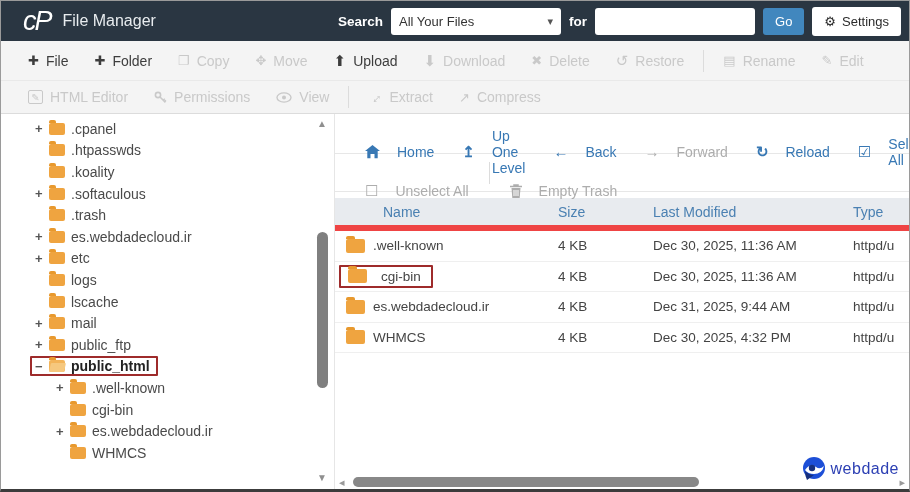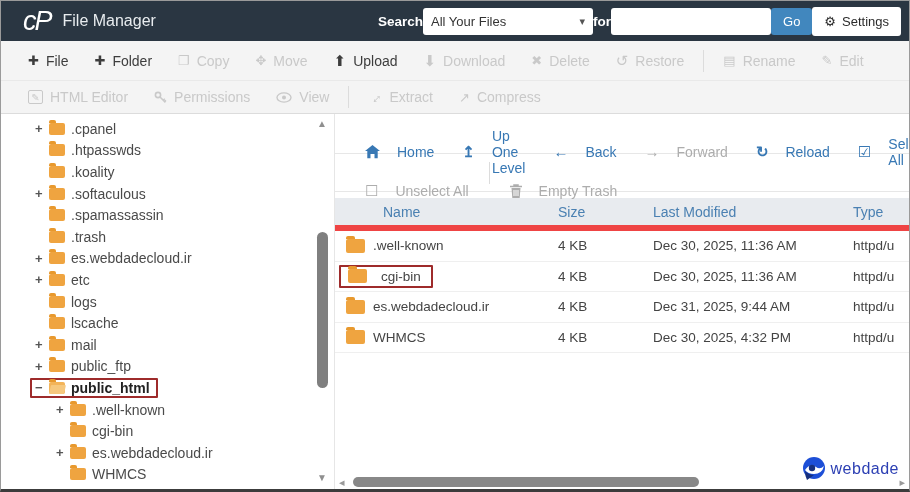--- a/index.html
+++ b/index.html
@@ -4,21 +4,21 @@
 <style>
   * { margin:0; padding:0; box-sizing:border-box; }
   body { font-family:"Liberation Sans", sans-serif; background:#fff; }
   .window { width:910px; height:492px; border:1px solid #9a9a9a; border-bottom:3px solid #3c3c3c;
             background:#fff; overflow:hidden; position:relative; }
 
   
   .hdr { height:40px; background:#2a3642; display:flex; align-items:center; padding:0 8px 0 22px; color:#fff; }
   .logo { font-size:27px; font-weight:normal; font-style:italic; letter-spacing:-2px; color:#fff; margin-right:12px; }
   .hdr-title { font-size:16px; color:#e8ecef; }
-  .hdr-right { margin-left:auto; display:flex; align-items:center; }
+  .hdr-right { margin-left:auto; display:flex; align-items:center; gap:8px; }
   .hdr-label { font-size:13.5px; font-weight:bold; color:#fff; }
   .hdr-select { width:170px; height:27px; background:#fff; border-radius:3px; display:flex; align-items:center;
                 padding:0 8px; font-size:13px; color:#333; }
   .hdr-select .caret { margin-left:auto; font-size:11px; color:#555; }
   .hdr-input { width:160px; height:27px; border:none; border-radius:3px; padding:0 8px; font-size:13px;
                font-family:"Liberation Sans",sans-serif; }
   .btn-go { height:27px; padding:0 12px; background:#4187be; color:#fff; font-size:13px; border:none;
             border-radius:3px; font-family:"Liberation Sans",sans-serif; }
   .btn-settings { height:29px; padding:0 12px; background:#fff; color:#2b2b2b; font-size:13px; border:none;
                   border-radius:3px; display:flex; align-items:center; gap:6px; font-family:"Liberation Sans",sans-serif; }
@@ -226,27 +226,20 @@
           <span class="twrap">
             <span class="exp">+</span>
             <span class="folder"></span>
             <span class="tlabel">.softaculous</span>
           </span>
         </div>
       <div class="tree-row">
           <span class="twrap">
             <span class="exp"></span>
             <span class="folder"></span>
-            <span class="tlabel">.spamassassin</span>
-          </span>
-        </div>
-      <div class="tree-row">
-          <span class="twrap">
-            <span class="exp"></span>
-            <span class="folder"></span>
             <span class="tlabel">.trash</span>
           </span>
         </div>
       <div class="tree-row">
           <span class="twrap">
             <span class="exp">+</span>
             <span class="folder"></span>
             <span class="tlabel">es.webdadecloud.ir</span>
           </span>
         </div>

